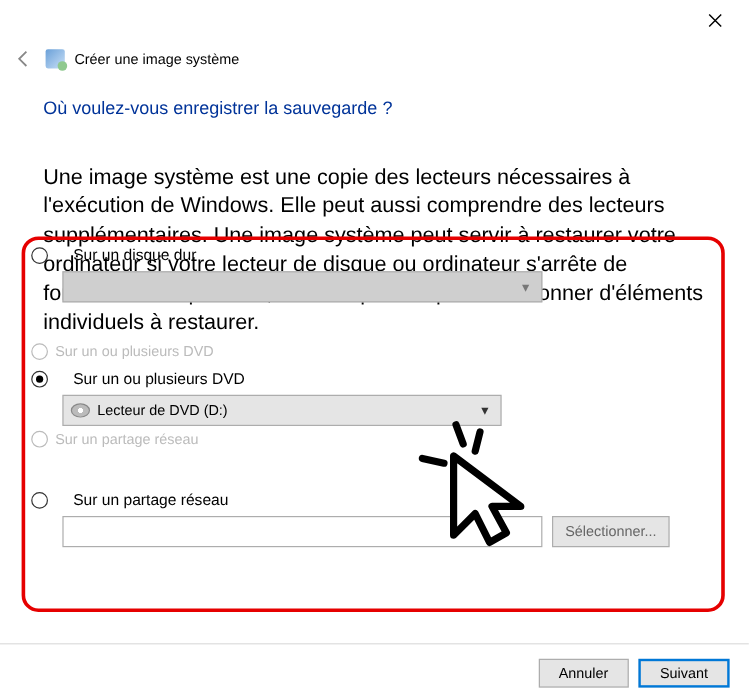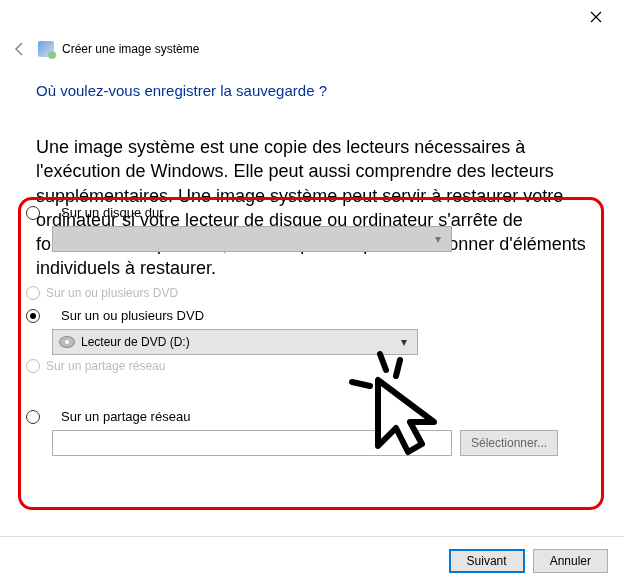--- a/index.html
+++ b/index.html
@@ -221,15 +221,15 @@
     <g stroke="#000" stroke-width="6" stroke-linecap="round">
       <line x1="12" y1="36" x2="30" y2="40"></line>
       <line x1="40" y1="8" x2="46" y2="24"></line>
       <line x1="60" y1="14" x2="56" y2="30"></line>
     </g>
     <path d="M38 34 L38 100 L56 82 L68 106 L82 98 L70 76 L94 76 Z" fill="#fff" stroke="#000" stroke-width="6" stroke-linejoin="round"></path>
   </svg>
 </div>
 
 <div class="footer">
+  <button class="btn">Annuler</button>
   <button class="btn primary">Suivant</button>
-  <button class="btn">Annuler</button>
 </div>
 
 </body></html>

